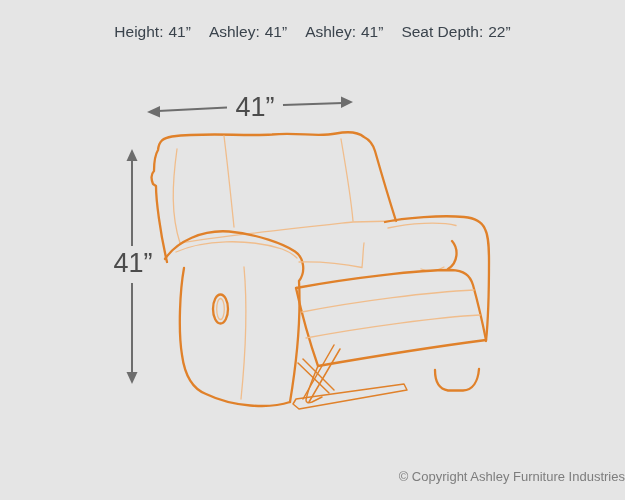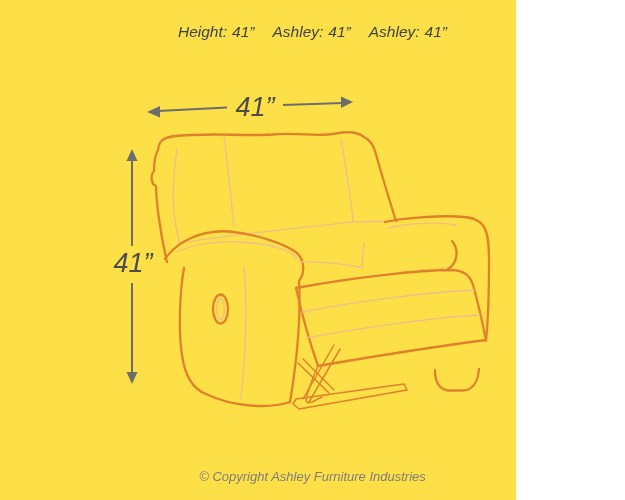--- a/index.html
+++ b/index.html
@@ -1,23 +1,22 @@
 <!DOCTYPE html>
 <html style="--chair-outline: #e0812a; --chair-detail: #f0bd8c; --arrow: #6d6d6d; --dimension-text: #4c4c4c; --spec-text: #3a434c; --copyright-text: #7d7d7d;"><head>
 <meta charset="utf-8">
 <style>
   html, body { margin: 0; padding: 0; background: #ffffff; }
   .page {
     position: relative;
-    width: 516px;
+    width: 625px;
     height: 500px;
-    background: #fde047;
+    background: #e5e5e5;
     overflow: hidden;
     font-family: "Liberation Sans", sans-serif;
-    font-style: italic;
   }
   .specs-row {
     position: absolute;
     top: 22px;
     left: 0;
     width: 625px;
     display: flex;
     justify-content: center;
     align-items: baseline;
     gap: 18px;
@@ -64,21 +63,21 @@
     stroke-width: 1.3;
     fill: none;
     stroke-linecap: round;
     stroke-linejoin: round;
   }
   .footer-copy {
     position: absolute;
     bottom: 16px;
     left: 0;
     width: 625px;
-    text-align: center;
+    text-align: right;
     font-size: 13px;
     color: var(--copyright-text, #7d7d7d);
   }
 </style>
 </head>
 <body>
 
 <div class="page">
 
   <div class="specs-row">
@@ -86,20 +85,24 @@
       <span>Height:</span>
       <span>41”</span>
     </span>
     <span class="spec-item">
       <span>Ashley:</span>
       <span>41”</span>
     </span>
     <span class="spec-item">
       <span>Ashley:</span>
       <span>41”</span>
+    </span>
+    <span class="spec-item">
+      <span>Seat Depth:</span>
+      <span>22”</span>
     </span>
   </div>
 
   <svg class="diagram-svg" viewBox="0 0 625 500">
 
     <g>
       <line class="dim-line" x1="158" y1="111" x2="227" y2="107.5"></line>
       <line class="dim-line" x1="283" y1="105" x2="343" y2="103"></line>
       <polygon class="dim-head" points="147,112 160,106 160,117.5"></polygon>
       <polygon class="dim-head" points="353,102 341,96.5 341,108"></polygon>

